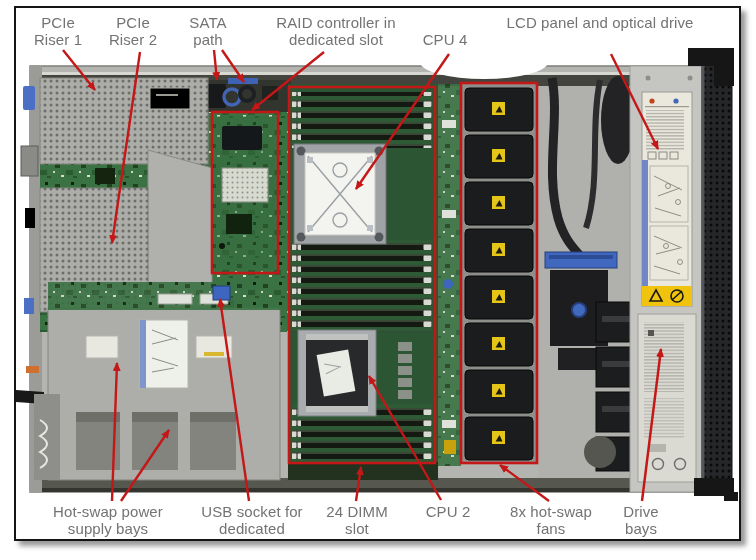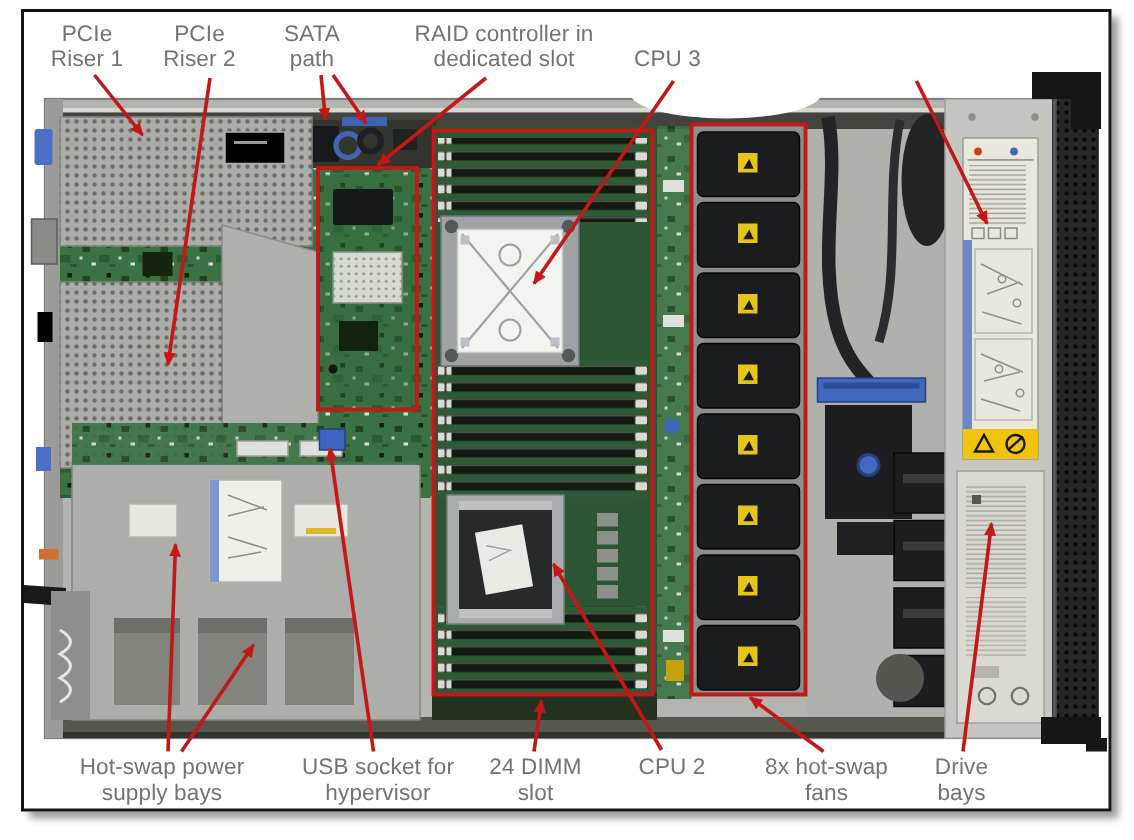--- a/index.html
+++ b/index.html
@@ -352,32 +352,33 @@
 </div>
 <div class="callout" style="left:208px;top:14px">
   <span>SATA</span>
     <span>path</span>
 </div>
 <div class="callout" style="left:336px;top:14px">
   <span>RAID controller in</span>
     <span>dedicated slot</span>
 </div>
 <div class="callout" style="left:445px;top:31px">
-  <span>CPU 3</span>
+  <span>CPU 4</span>
 </div>
 <div class="callout" style="left:600px;top:14px">
+    <span>LCD panel and optical drive</span>
 </div>
 
 <div class="callout" style="left:108px;top:503px">
   <span>Hot-swap power</span>
     <span>supply bays</span>
 </div>
 <div class="callout" style="left:252px;top:503px">
   <span>USB socket for</span>
-    <span>hypervisor</span>
+    <span>dedicated</span>
 </div>
 <div class="callout" style="left:357px;top:503px">
   <span>24 DIMM</span>
     <span>slot</span>
 </div>
 <div class="callout" style="left:448px;top:503px">
   <span>CPU 2</span>
 </div>
 <div class="callout" style="left:551px;top:503px">
   <span>8x hot-swap</span>

